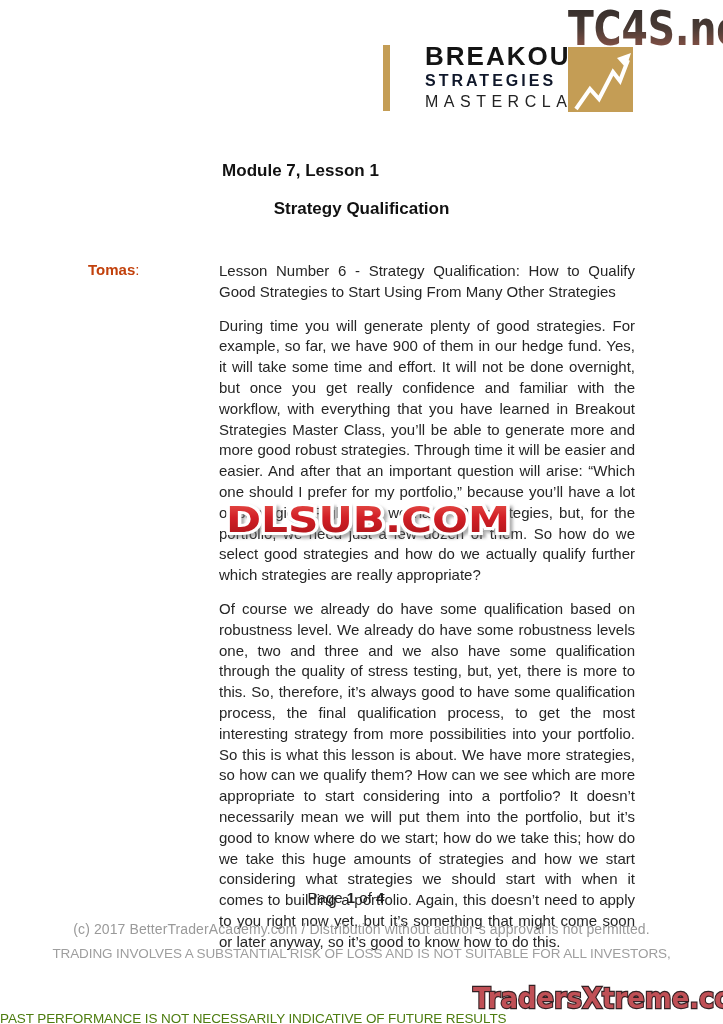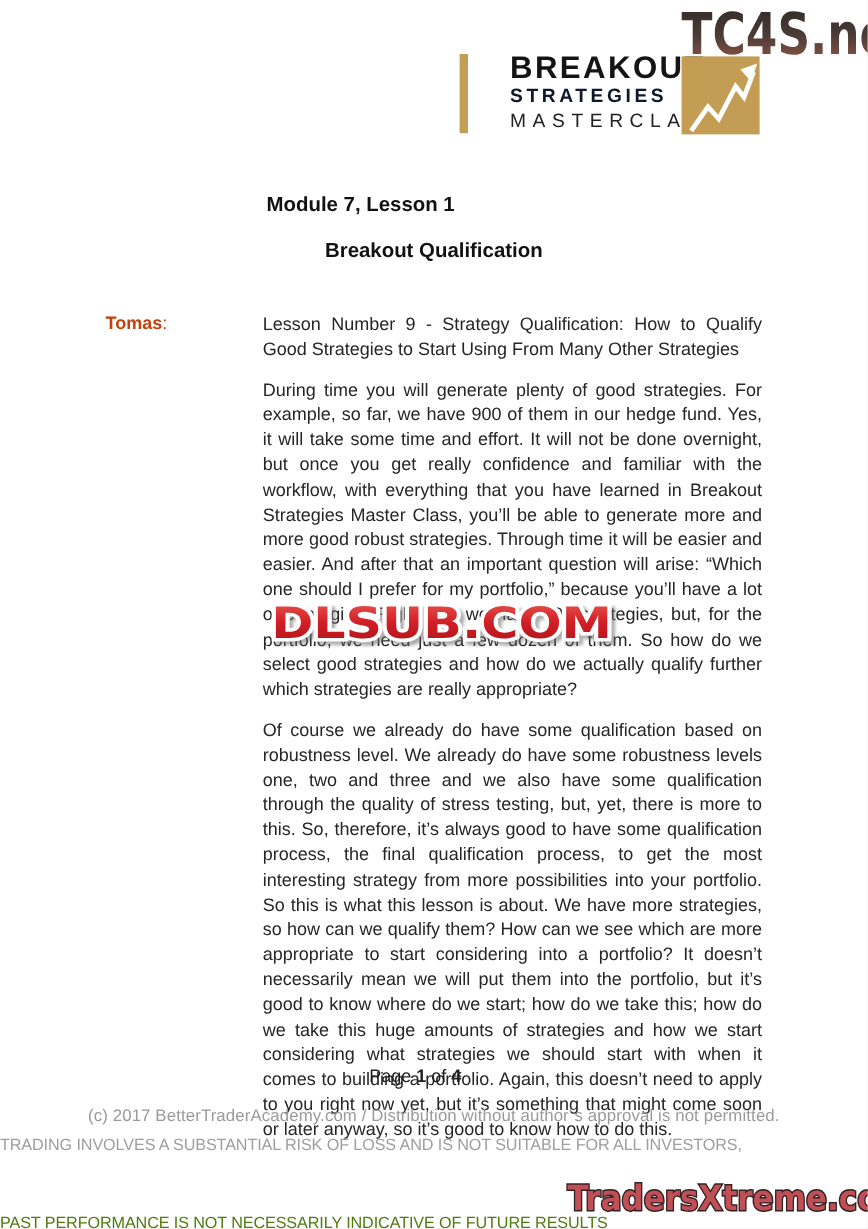--- a/index.html
+++ b/index.html
@@ -25,21 +25,21 @@
   .speaker .name{font-weight:bold;}
   .bodycol{position:absolute;left:219px;top:261px;width:416px;
            font-size:15px;line-height:20.8px;color:#262626;text-align:justify;}
   .bodycol p{margin:0 0 13px 0;}
   
   .pageno{position:absolute;top:889px;left:0;width:692px;text-align:center;
           font-size:15px;color:#1f1f1f;}
   .pageno .b{font-weight:bold;}
   .copyright{position:absolute;top:921px;left:0;width:723px;text-align:center;
              font-size:14px;color:#9a9a9a;letter-spacing:0.1px;}
-  .disc1{position:absolute;top:946px;left:0;width:723px;text-align:left;
+  .disc1{position:absolute;top:946px;left:0;width:723px;text-align:center;
          font-size:13.5px;color:#9e9e9e;letter-spacing:-0.1px;}
   .disc2{position:absolute;top:1011px;left:0;width:723px;text-align:left;
          font-size:13.5px;color:#4d7c0f;letter-spacing:-0.1px;}
   
   .wm-top{position:absolute;top:0px;right:0px;}
   .wm-mid{position:absolute;left:218px;top:492px;filter:drop-shadow(3px 3px 1.5px rgba(110,110,110,0.55));}
   .wm-bot{position:absolute;right:1px;top:980px;}
   svg text{font-family:"DejaVu Sans",sans-serif;}
 </style>
 </head>
@@ -67,26 +67,26 @@
     </div>
   </div>
   <div class="logo-square">
     <svg width="65" height="65" viewBox="0 0 65 65">
       <polyline points="8,62 22,42 31,52 45,25 52,34 60,13" fill="none" stroke="#ffffff" stroke-width="4" stroke-linejoin="miter"></polyline>
       <polygon points="63,6 49,11 58,21" fill="#ffffff"></polygon>
     </svg>
   </div>
 
   <div class="title1">Module 7, Lesson 1</div>
-  <div class="title2">Breakout Qualification</div>
+  <div class="title2">Strategy Qualification</div>
 
   <div class="speaker"><span class="name">Tomas</span><span>:</span></div>
 
   <div class="bodycol">
-    <p>Lesson Number 9 - Strategy Qualification: How to Qualify Good Strategies to Start Using From Many Other Strategies</p>
+    <p>Lesson Number 6 - Strategy Qualification: How to Qualify Good Strategies to Start Using From Many Other Strategies</p>
     <p>During time you will generate plenty of good strategies. For example, so far, we have 900 of them in our hedge fund. Yes, it will take some time and effort. It will not be done overnight, but once you get really confidence and familiar with the workflow, with everything that you have learned in Breakout Strategies Master Class, you’ll be able to generate more and more good robust strategies. Through time it will be easier and easier. And after that an important question will arise: “Which one should I prefer for my portfolio,” because you’ll have a lot of strategies. Right now we have 900 strategies, but, for the portfolio, we need just a few dozen of them. So how do we select good strategies and how do we actually qualify further which strategies are really appropriate?</p>
     <p>Of course we already do have some qualification based on robustness level. We already do have some robustness levels one, two and three and we also have some qualification through the quality of stress testing, but, yet, there is more to this. So, therefore, it’s always good to have some qualification process, the final qualification process, to get the most interesting strategy from more possibilities into your portfolio. So this is what this lesson is about. We have more strategies, so how can we qualify them? How can we see which are more appropriate to start considering into a portfolio? It doesn’t necessarily mean we will put them into the portfolio, but it’s good to know where do we start; how do we take this; how do we take this huge amounts of strategies and how we start considering what strategies we should start with when it comes to building a portfolio. Again, this doesn’t need to apply to you right now yet, but it’s something that might come soon or later anyway, so it’s good to know how to do this.</p>
   </div>
 
   <svg class="wm-mid" width="300" height="52" viewBox="0 0 300 52">
     <defs>
       <linearGradient id="g-dlsub" x1="0" y1="0" x2="0" y2="1">
         <stop offset="0%" stop-color="#e8574e"></stop>
         <stop offset="45%" stop-color="#d21f26"></stop>
         <stop offset="100%" stop-color="#a81318"></stop>

